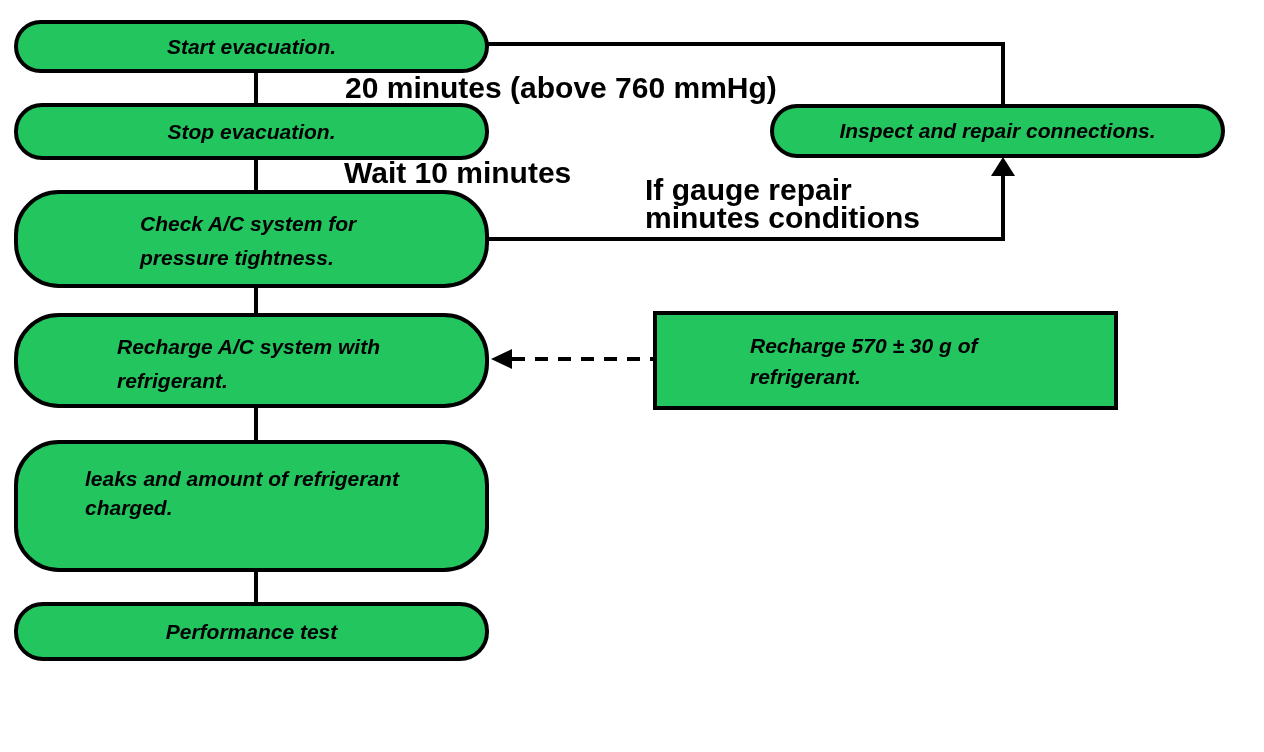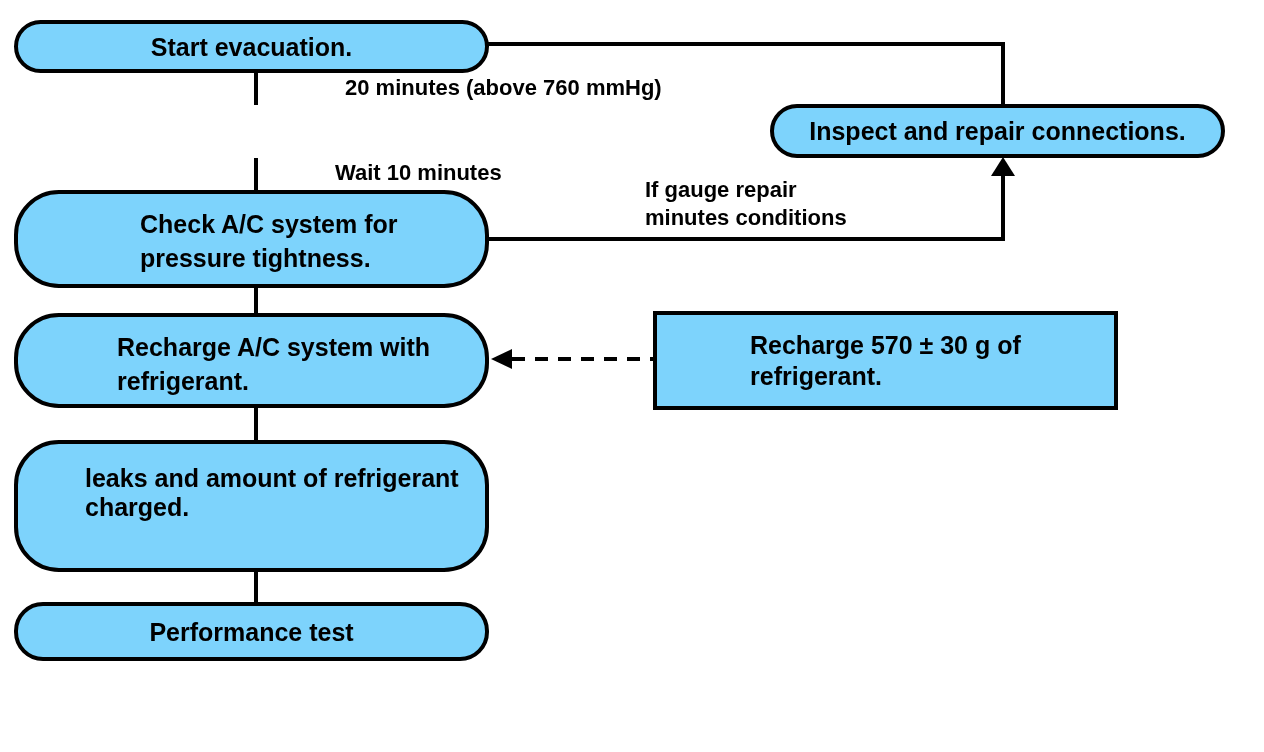--- a/index.html
+++ b/index.html
@@ -14,23 +14,24 @@
     background: #ffffff;
     font-family: "Liberation Sans", sans-serif;
     font-weight: bold;
     color: #000000;
     overflow: hidden;
   }
   .node {
     position: absolute;
     box-sizing: border-box;
     border: 4px solid #000000;
-    background: #7dd3fc;
-    font-size: 25px;
+    background: #22c55e;
+    font-size: 21px;
     line-height: 1.2;
+    font-style: italic;
   }
   .node.center {
     display: flex;
     align-items: center;
     justify-content: center;
     text-align: center;
   }
   .node .tline {
     white-space: nowrap;
   }
@@ -51,34 +52,37 @@
     border-right: 12px solid transparent;
     border-bottom: 19px solid #000000;
   }
   .arrowhead.left {
     border-top: 10px solid transparent;
     border-bottom: 10px solid transparent;
     border-right: 21px solid #000000;
   }
   .edge-label {
     position: absolute;
-    font-size: 22px;
+    font-size: 30px;
     line-height: 28px;
     white-space: nowrap;
   }
 </style>
 </head>
 <body>
 
 <div id="stage">
 
   <div class="node center" style="left:14px; top:20px; width:475px; height:53px; border-radius:27px;">
     <span class="tline">Start evacuation.</span>
   </div>
 
+  <div class="node center" style="left:14px; top:103px; width:475px; height:57px; border-radius:28px;">
+    <span class="tline">Stop evacuation.</span>
+  </div>
 
   <div class="node" style="left:14px; top:190px; width:475px; height:98px; border-radius:45px; padding:13px 10px 0 122px; line-height:34px;">
     <div class="tline">Check A/C system for</div>
     <div class="tline">pressure tightness.</div>
   </div>
 
   <div class="node" style="left:14px; top:313px; width:475px; height:95px; border-radius:45px; padding:13px 10px 0 99px; line-height:34px;">
     <div class="tline">Recharge A/C system with</div>
     <div class="tline">refrigerant.</div>
   </div>
@@ -111,19 +115,19 @@
   <div class="edge" style="left:1001px; top:42px; width:4px; height:64px;"></div>
 
   <div class="edge" style="left:486px; top:237px; width:519px; height:4px;"></div>
   <div class="edge" style="left:1001px; top:174px; width:4px; height:65px;"></div>
   <div class="arrowhead up" style="left:991px; top:157px;"></div>
 
   <div class="edge dashed" style="left:512px; top:357px; width:141px; height:4px;"></div>
   <div class="arrowhead left" style="left:491px; top:349px;"></div>
 
   <div class="edge-label" style="left:345px; top:74px;">20 minutes (above 760 mmHg)</div>
-  <div class="edge-label" style="left:335px; top:159px;">Wait 10 minutes</div>
+  <div class="edge-label" style="left:344px; top:159px;">Wait 10 minutes</div>
   <div class="edge-label" style="left:645px; top:176px;">
     <div>If gauge repair</div>
     <div>minutes conditions</div>
   </div>
 
 </div>
 
 </body></html>

